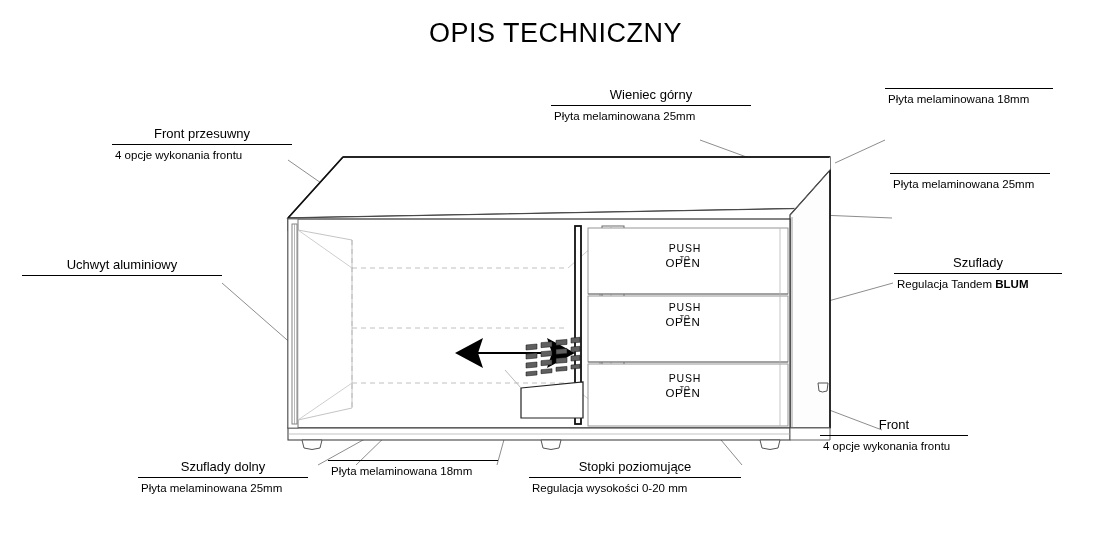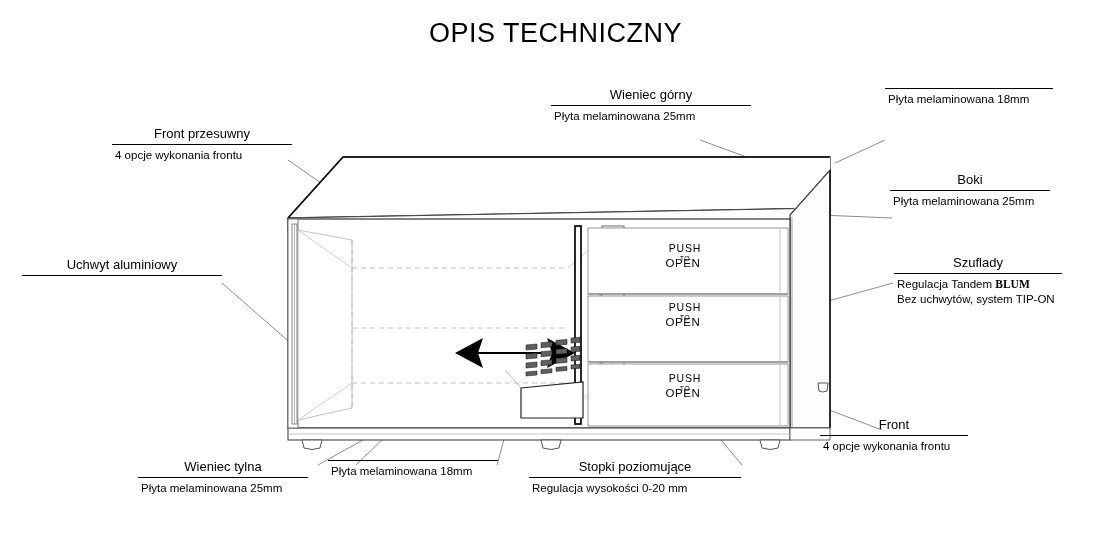--- a/index.html
+++ b/index.html
@@ -43,21 +43,21 @@
     border-top: 1.4px solid #000;
     width: 100%;
   }
   .callout .sub {
     font-size: 11.5px;
     font-weight: normal;
     white-space: nowrap;
     padding: 3px 3px 0 3px;
     line-height: 1.35;
   }
-  .callout .sub b { font-weight: bold; font-family: Liberation Serif, serif; }
+  .callout .sub b { font-weight: bold; }
   .c-center .hdr { text-align: center; }
   .c-center .sub { text-align: left; }
   .c-left .hdr   { text-align: center; }
   .c-left .sub   { text-align: left; }
 
   
   #drawing {
     position: absolute;
     left: 0;
     top: 0;
@@ -250,49 +250,47 @@
     <div class="rule"></div>
     <div class="sub">Płyta melaminowana 25mm</div>
   </div>
 
   <div class="callout c-center" style="left:885px; top:88px; width:168px;">
     <div class="rule"></div>
     <div class="sub">Płyta melaminowana 18mm</div>
   </div>
 
   <div class="callout c-center" style="left:890px; top:173px; width:160px;">
-    <div class="hdr">Boki</div>
     <div class="rule"></div>
     <div class="sub">Płyta melaminowana 25mm</div>
   </div>
 
   <div class="callout c-left" style="left:22px; top:258px; width:200px;">
     <div class="hdr">Uchwyt aluminiowy</div>
     <div class="rule"></div>
   </div>
 
   <div class="callout c-left" style="left:894px; top:256px; width:168px;">
     <div class="hdr">Szuflady</div>
     <div class="rule"></div>
     <div class="sub">
       <div>
         <span>Regulacja Tandem </span><b>BLUM</b>
       </div>
-      <div>Bez uchwytów, system TIP-ON</div>
     </div>
   </div>
 
   <div class="callout c-center" style="left:820px; top:418px; width:148px;">
     <div class="hdr">Front</div>
     <div class="rule"></div>
     <div class="sub">4 opcje wykonania frontu</div>
   </div>
 
   <div class="callout c-center" style="left:138px; top:460px; width:170px;">
-    <div class="hdr">Wieniec tylna</div>
+    <div class="hdr">Szuflady dolny</div>
     <div class="rule"></div>
     <div class="sub">Płyta melaminowana 25mm</div>
   </div>
 
   <div class="callout c-center" style="left:328px; top:460px; width:170px;">
     <div class="rule"></div>
     <div class="sub">Płyta melaminowana 18mm</div>
   </div>
 
   <div class="callout c-center" style="left:529px; top:460px; width:212px;">

